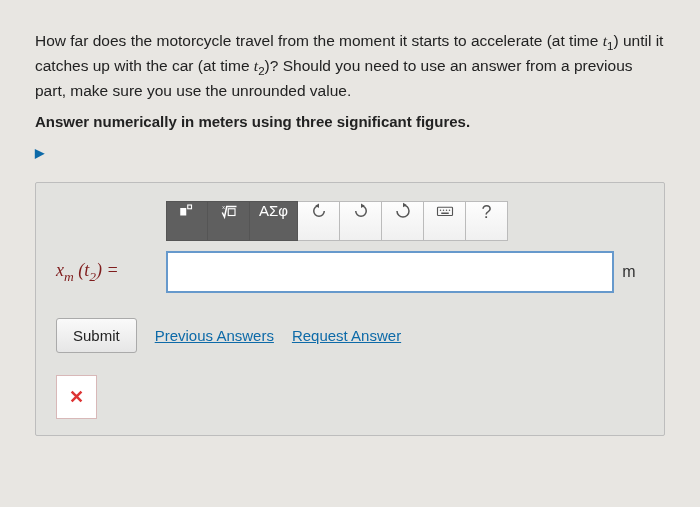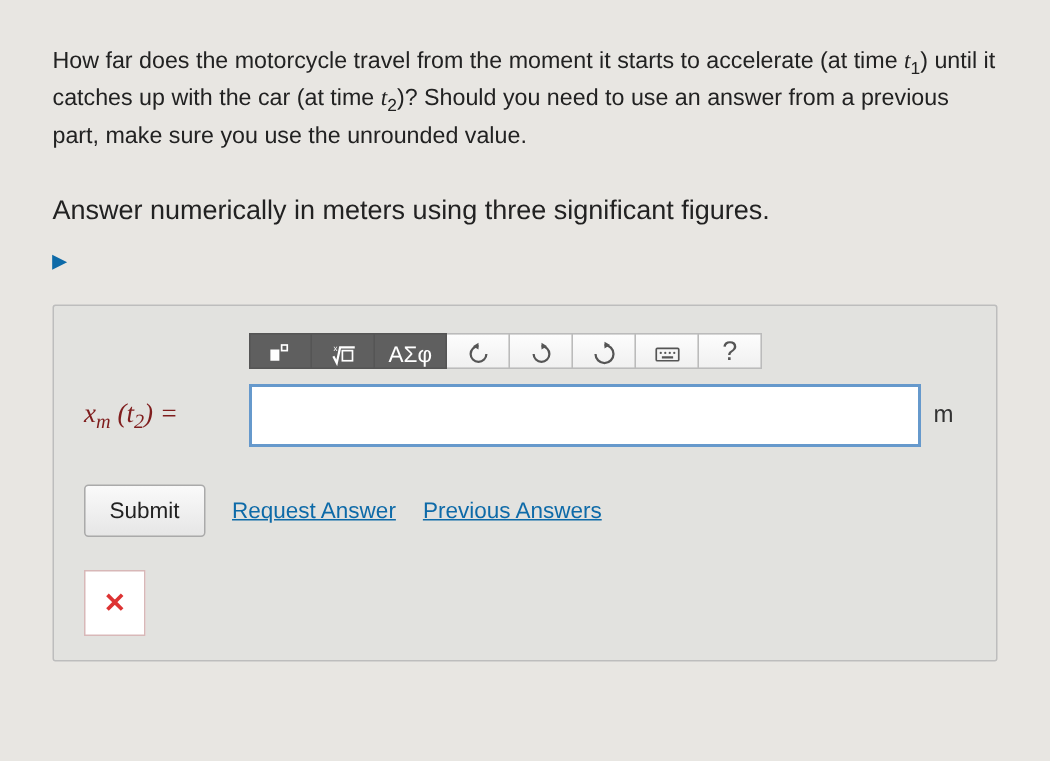--- a/index.html
+++ b/index.html
@@ -8,30 +8,30 @@
     padding: 30px 35px;
     font-family: Arial, Helvetica, sans-serif;
     background: #e8e6e2;
     color: #222;
     width: 700px;
     height: 507px;
   }
   .question-text {
     font-size: 15.5px;
     line-height: 1.45;
-    margin-bottom: 28px;
+    margin-bottom: 11px;
   }
   .question-text em, .italic {
     font-style: italic;
     font-family: 'Times New Roman', serif;
   }
   sub { font-size: 0.75em; }
   .instruction {
-    font-size: 18px;
-    font-weight: normal;
+    font-size: 15px;
+    font-weight: bold;
     margin-bottom: 16px;
   }
   .hints-toggle {
     color: #0d6aa8;
     font-weight: bold;
     font-size: 15px;
     cursor: pointer;
     display: flex;
     align-items: center;
     gap: 6px;
@@ -46,26 +46,26 @@
     padding: 18px 20px 16px 20px;
     border-radius: 2px;
   }
   .toolbar-row {
     display: flex;
     margin-left: 110px;
     margin-bottom: 10px;
     gap: 0;
   }
   .toolbar-btn {
-    height: 24px;
+    height: 40px;
     min-width: 42px;
     border: 1px solid #bbb;
     background: linear-gradient(#fdfdfd,#f0f0f0);
     display: flex;
-    align-items: flex-end;
+    align-items: flex-start;
     justify-content: center;
     font-size: 14px;
     color: #444;
     cursor: pointer;
   }
   .toolbar-btn.active {
     background: #5f5f5f;
     color: #fff;
     border-color: #555;
   }
@@ -201,21 +201,21 @@
   </div>
 
   <div class="input-row">
     <div class="var-label"><span class="italic">x</span><sub>m</sub> (<span class="italic">t</span><sub>2</sub>) =</div>
     <input class="answer-input" type="text" value="" style="">
     <div class="unit">m</div>
   </div>
 
   <div class="btn-row">
     <button class="submit-btn">Submit</button>
+    <span class="link-btn">Previous Answers</span>
     <span class="link-btn">Request Answer</span>
-    <span class="link-btn">Previous Answers</span>
   </div>
 
   <div class="feedback">
     <span class="x">✕</span>
   </div>
 
 </div>
 
 </body></html>

